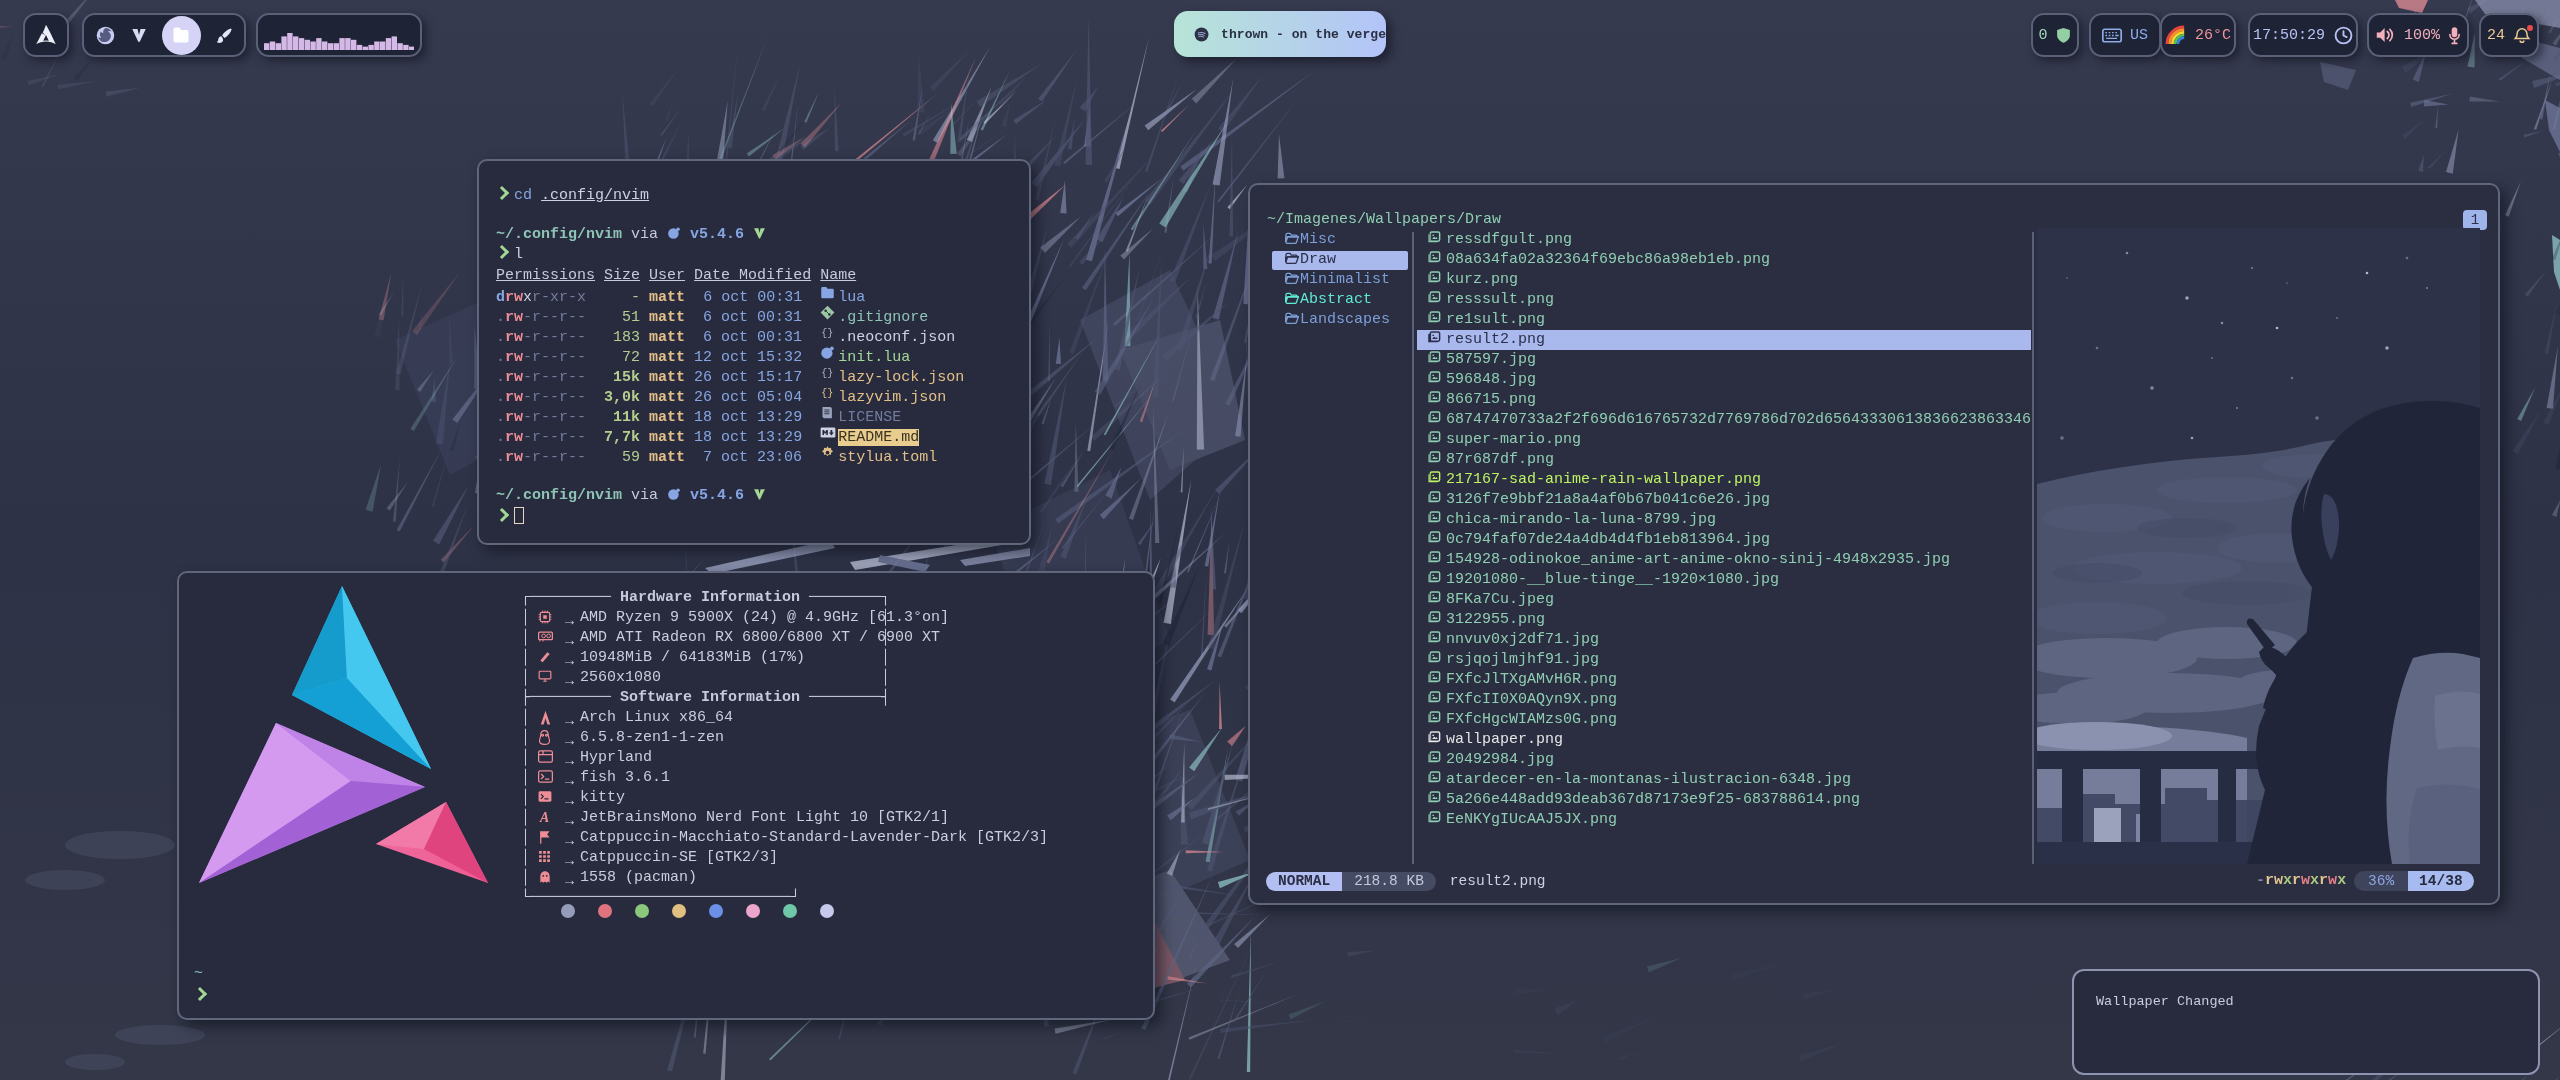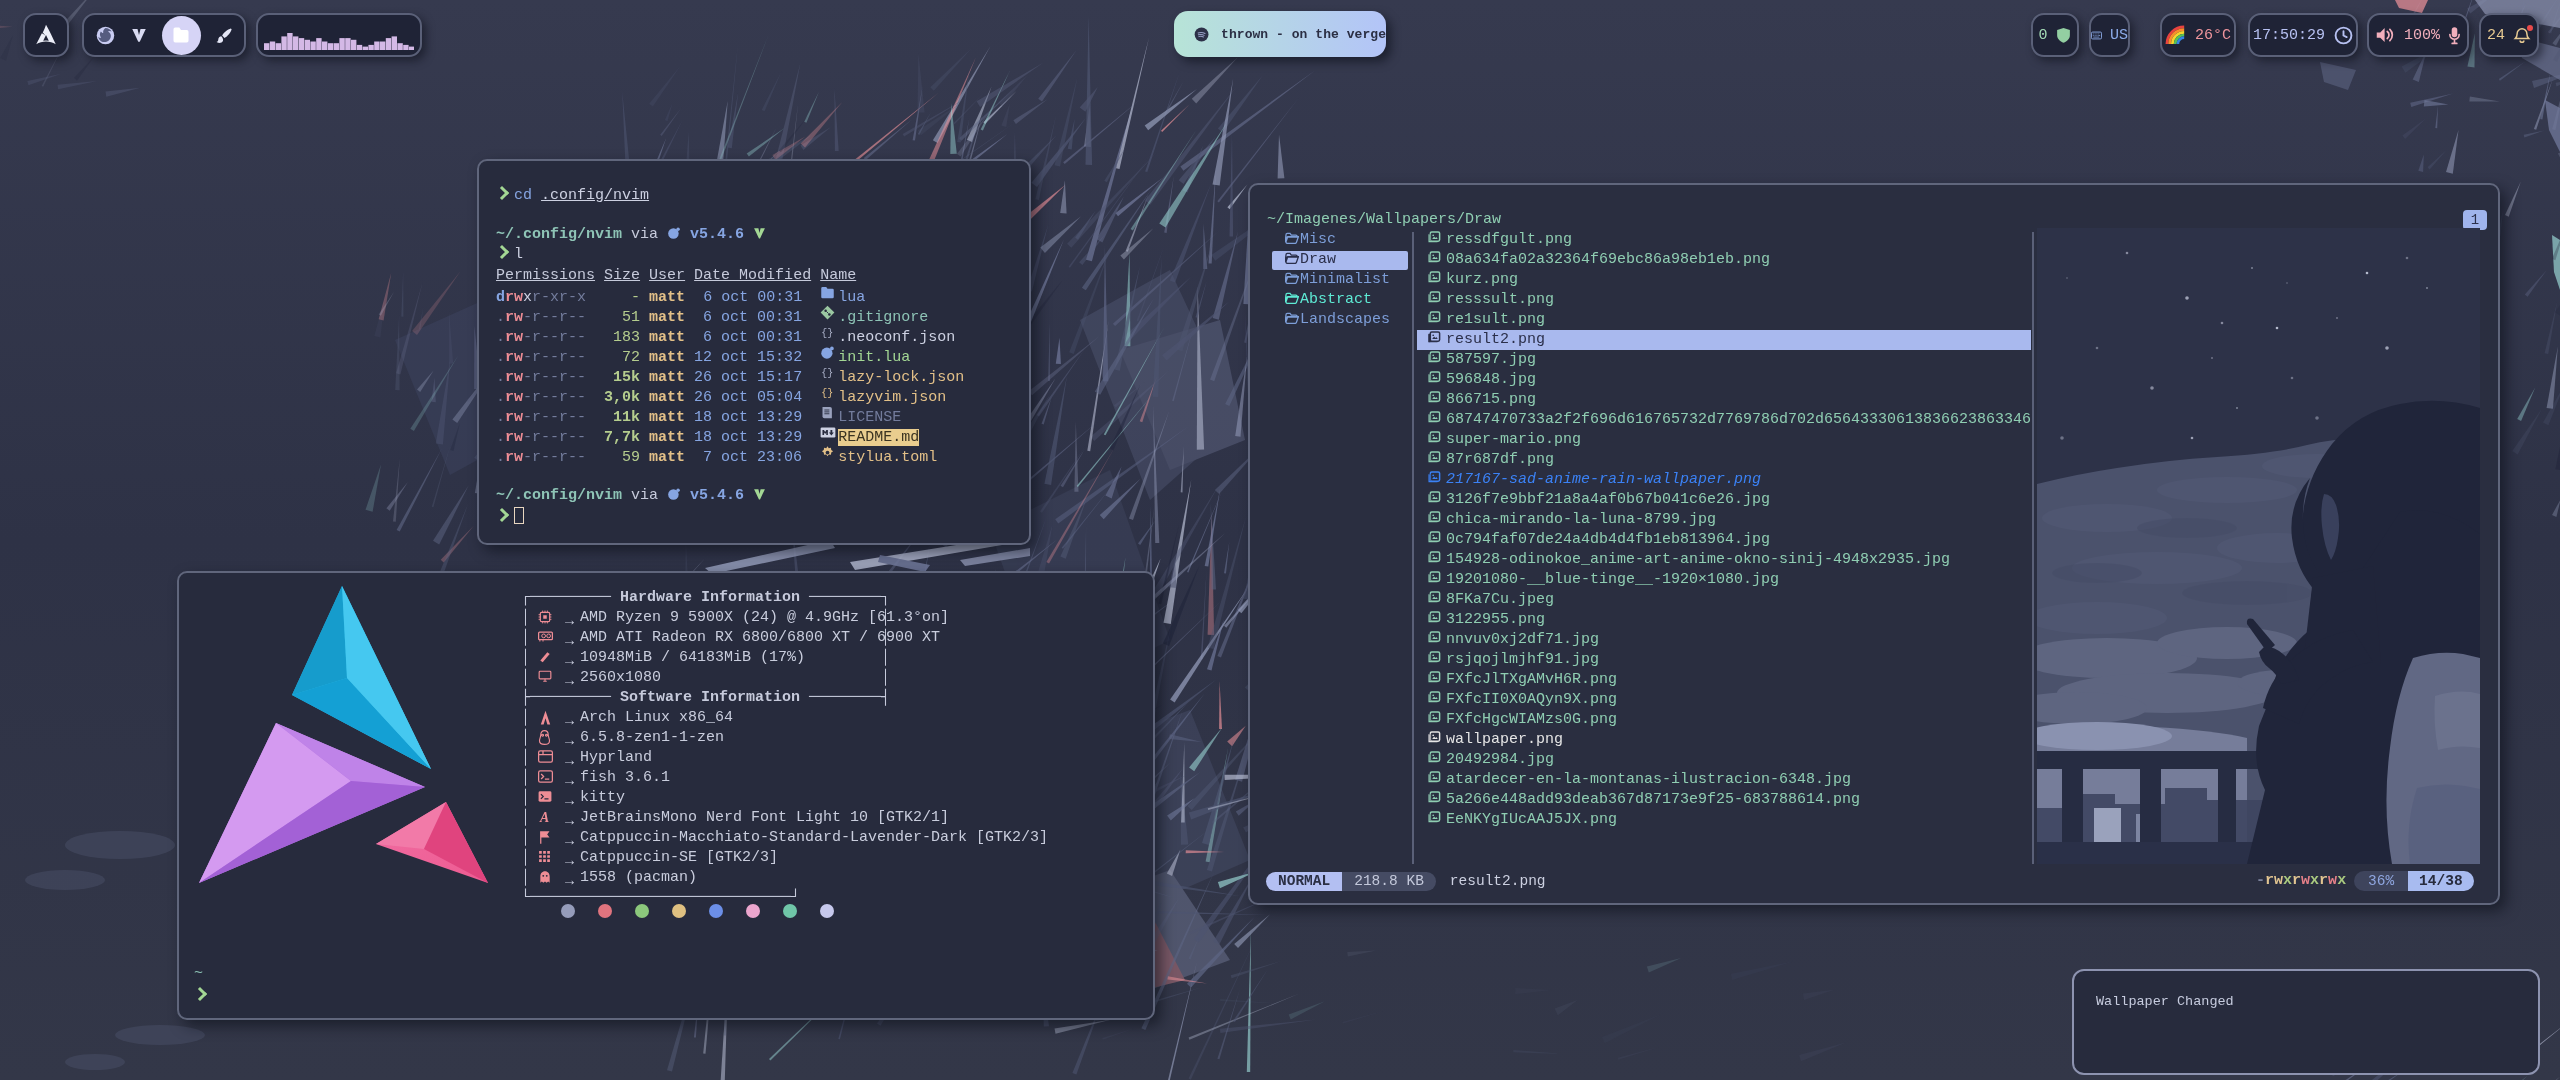--- a/index.html
+++ b/index.html
@@ -632,21 +632,21 @@
     </svg>
   <span style="font-weight:bold; color:#2b2f44; margin-left:12px; font-size:13px; white-space:nowrap; letter-spacing:0.05px;">thrown - on the verge</span>
 </div>
 
 <div class="tbw" style="left:2031px; width:48px; gap:7px; color:#a5dcb6;">
   <span>0</span>
   <svg width="17" height="18" viewBox="0 0 24 24">
       <path d="M12 2 L21 5 V12 C21 17.5 17 21 12 23 C7 21 3 17.5 3 12 V5 Z" fill="#93cfa2"></path>
     </svg>
 </div>
-<div class="tbw" style="left:2089px; width:41px; gap:8px; color:#8cabe8;">
+<div class="tbw" style="left:2089px; width:72px; gap:8px; color:#8cabe8;">
   <svg width="20" height="15" viewBox="0 0 24 17">
       <rect x="1" y="1" width="22" height="15" rx="2.5" fill="none" stroke="#8cabe8" stroke-width="2"></rect>
       <path d="M4 5 h2 M8 5 h2 M12 5 h2 M16 5 h2 M4 8.5 h2 M8 8.5 h2 M12 8.5 h2 M16 8.5 h4 M5 12 h13" stroke="#8cabe8" stroke-width="1.6"></path>
     </svg>
   <span>US</span>
 </div>
 <div class="tbw" style="left:2160px; width:76px; gap:8px; color:#ef959d;">
   <svg width="22" height="20" viewBox="0 0 24 22">
     <path d="M2 21 A19 19 0 0 1 21 2" stroke="#e8433f" stroke-width="3" fill="none"></path>
     <path d="M5 21 A16 16 0 0 1 21 5" stroke="#f98d2c" stroke-width="3" fill="none"></path>
@@ -927,21 +927,21 @@
         </svg>866715.png</div>
       <div class="fmrow" style="left:178px; top:225px; color:#8fceb2; max-width:604px; overflow:hidden;"><svg class="fmi" viewBox="0 0 14 14">
           <use href="#imgicon"></use>
         </svg>68747470733a2f2f696d616765732d7769786d702d65643330613836623863346</div>
       <div class="fmrow" style="left:178px; top:245px; color:#8fceb2; max-width:604px; overflow:hidden;"><svg class="fmi" viewBox="0 0 14 14">
           <use href="#imgicon"></use>
         </svg>super-mario.png</div>
       <div class="fmrow" style="left:178px; top:265px; color:#8fceb2; max-width:604px; overflow:hidden;"><svg class="fmi" viewBox="0 0 14 14">
           <use href="#imgicon"></use>
         </svg>87r687df.png</div>
-      <div class="fmrow" style="left:178px; top:285px; color:#3b82f6; max-width:604px; overflow:hidden;font-style:italic;"><svg class="fmi" viewBox="0 0 14 14">
+      <div class="fmrow" style="left:178px; top:285px; color:#bef264; max-width:604px; overflow:hidden;"><svg class="fmi" viewBox="0 0 14 14">
           <use href="#imgicon"></use>
         </svg>217167-sad-anime-rain-wallpaper.png</div>
       <div class="fmrow" style="left:178px; top:305px; color:#8fceb2; max-width:604px; overflow:hidden;"><svg class="fmi" viewBox="0 0 14 14">
           <use href="#imgicon"></use>
         </svg>3126f7e9bbf21a8a4af0b67b041c6e26.jpg</div>
       <div class="fmrow" style="left:178px; top:325px; color:#8fceb2; max-width:604px; overflow:hidden;"><svg class="fmi" viewBox="0 0 14 14">
           <use href="#imgicon"></use>
         </svg>chica-mirando-la-luna-8799.jpg</div>
       <div class="fmrow" style="left:178px; top:345px; color:#8fceb2; max-width:604px; overflow:hidden;"><svg class="fmi" viewBox="0 0 14 14">
           <use href="#imgicon"></use>

